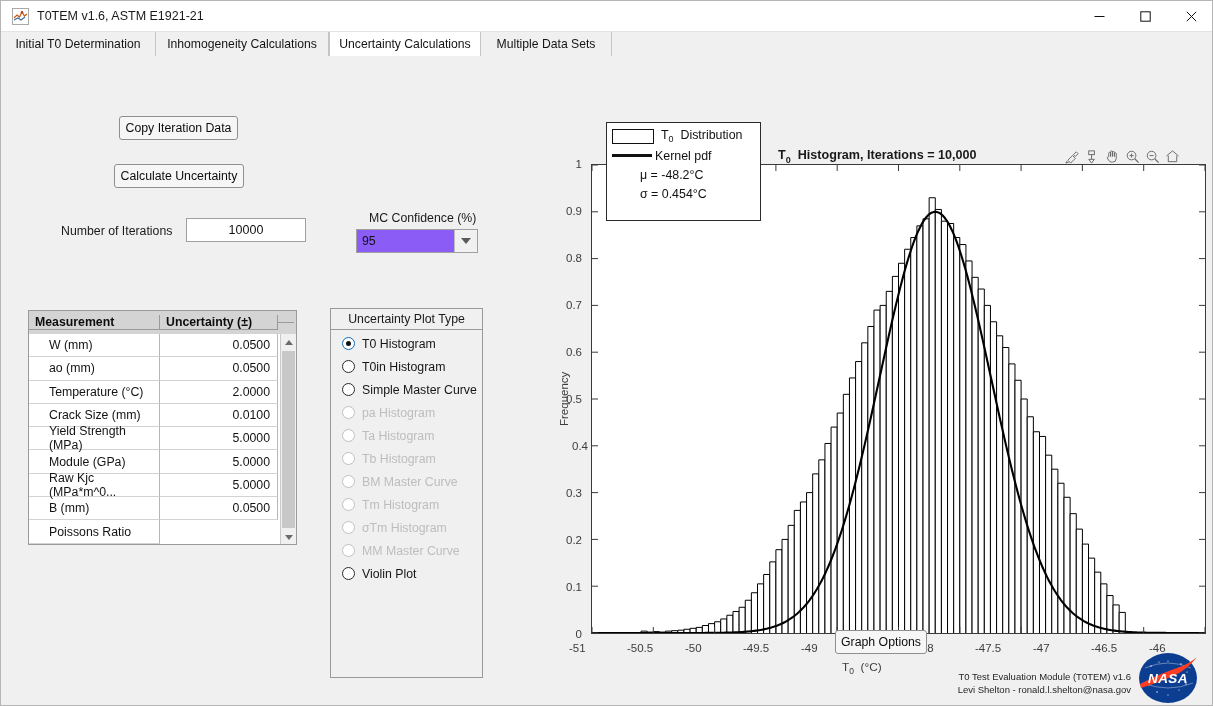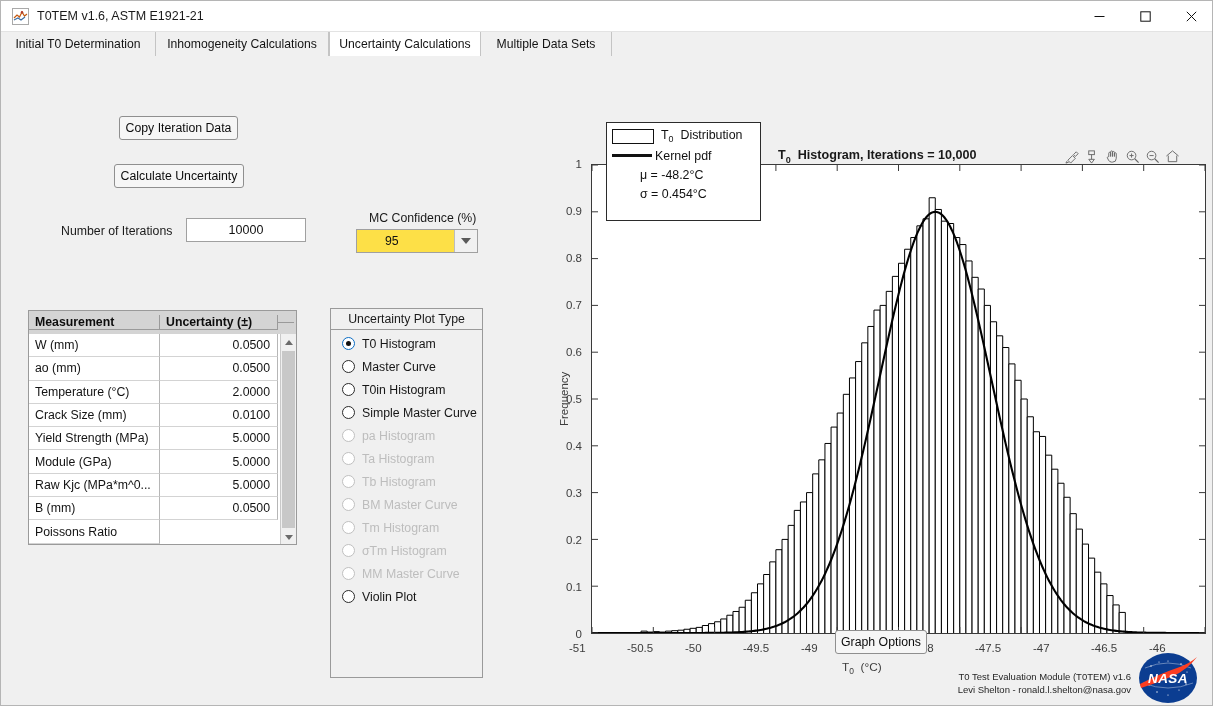--- a/index.html
+++ b/index.html
@@ -106,24 +106,24 @@
     background: #ffffff;
     border: 1px solid #a0a0a0;
     box-sizing: border-box;
     font-size: 12.5px;
     color: #111;
     display: flex; align-items: center; justify-content: center;
   }
 
   .dropdown {
     position: absolute;
-    background: #fde047;
+    background: #8b5cf6;
     border: 1px solid #a0a0a0;
     box-sizing: border-box;
-    display: flex; align-items: center; padding-left: 23px;
+    display: flex; align-items: center;
   }
   .dropdown .dd-val {
     flex: 1;
     padding-left: 5px;
     font-size: 12.3px;
     color: #111;
   }
   .dropdown .dd-arrow {
     width: 23px; height: 100%;
     background: #f1f1f1;
@@ -182,21 +182,21 @@
   .th.c1 { width: 118px; }
   .th.c2 { width: 16px; padding: 0; border-right: none; background:#ffffff;}
   .trow { display: flex; height: 23.3px; }
   .td {
     font-size: 12.3px; color: #131313;
     display: flex; align-items: center;
     box-sizing: border-box;
     border-right: 1px solid #b6b6b6;
     border-bottom: 1px solid #d3d3d3;
   }
-  .td.c0 { width: 131px; padding-left: 6px; justify-content: flex-start; }
+  .td.c0 { width: 131px; padding-left: 20px; justify-content: flex-start; }
   .td.c1 { width: 118px; padding-right: 7px; justify-content: flex-end; }
   .trow.selected .td.c1 { background: #d0d0d0; margin-top: 39px; }
   .tbody-wrap { position: relative; }
   .vscroll {
     position: absolute; right: 0; top: 0;
     width: 16px; bottom: 0;
     background: #f0f0f0;
     border-left: 1px solid #c9c9c9;
     box-sizing: border-box;
   }
@@ -478,24 +478,20 @@
 
     <div class="panel" style="left:329px;top:252px;width:153px;height:370px;">
       <div class="panel-title">Uncertainty Plot Type</div>
       <div style="padding-top:2px;">
         <div class="radio-row">
           <span class="radio sel"></span>
           <span class="radio-label">T0 Histogram</span>
         </div>
         <div class="radio-row">
           <span class="radio"></span>
-          <span class="radio-label">Master Curve</span>
-        </div>
-        <div class="radio-row">
-          <span class="radio"></span>
           <span class="radio-label">T0in Histogram</span>
         </div>
         <div class="radio-row">
           <span class="radio"></span>
           <span class="radio-label">Simple Master Curve</span>
         </div>
         <div class="radio-row disabled">
           <span class="radio disabled"></span>
           <span class="radio-label">pa Histogram</span>
         </div>
@@ -580,21 +576,21 @@
       </div>
 
       <div class="ylabel" style="left:12px;top:340px;">Frequency</div>
 
       <div class="ytick" style="left:2px;top:72px;width:34px;">1</div>
       <div class="ytick" style="left:2px;top:119px;width:34px;">0.9</div>
       <div class="ytick" style="left:2px;top:166px;width:34px;">0.8</div>
       <div class="ytick" style="left:2px;top:213px;width:34px;">0.7</div>
       <div class="ytick" style="left:2px;top:260px;width:34px;">0.6</div>
       <div class="ytick" style="left:2px;top:307px;width:34px;">0.5</div>
-      <div class="ytick" style="left:2px;top:354px;width:34px;">0.4</div>
+      <div class="ytick" style="left:8px;top:354px;width:34px;">0.4</div>
       <div class="ytick" style="left:2px;top:401px;width:34px;">0.3</div>
       <div class="ytick" style="left:2px;top:448px;width:34px;">0.2</div>
       <div class="ytick" style="left:2px;top:495px;width:34px;">0.1</div>
       <div class="ytick" style="left:2px;top:542px;width:34px;">0</div>
 
       <div class="xtick" style="left:23px;top:556px;width:44px;">-51</div>
       <div class="xtick" style="left:81px;top:556px;width:44px;">-50.5</div>
       <div class="xtick" style="left:139px;top:556px;width:44px;">-50</div>
       <div class="xtick" style="left:197px;top:556px;width:44px;">-49.5</div>
       <div class="xtick" style="left:255px;top:556px;width:44px;">-49</div>

